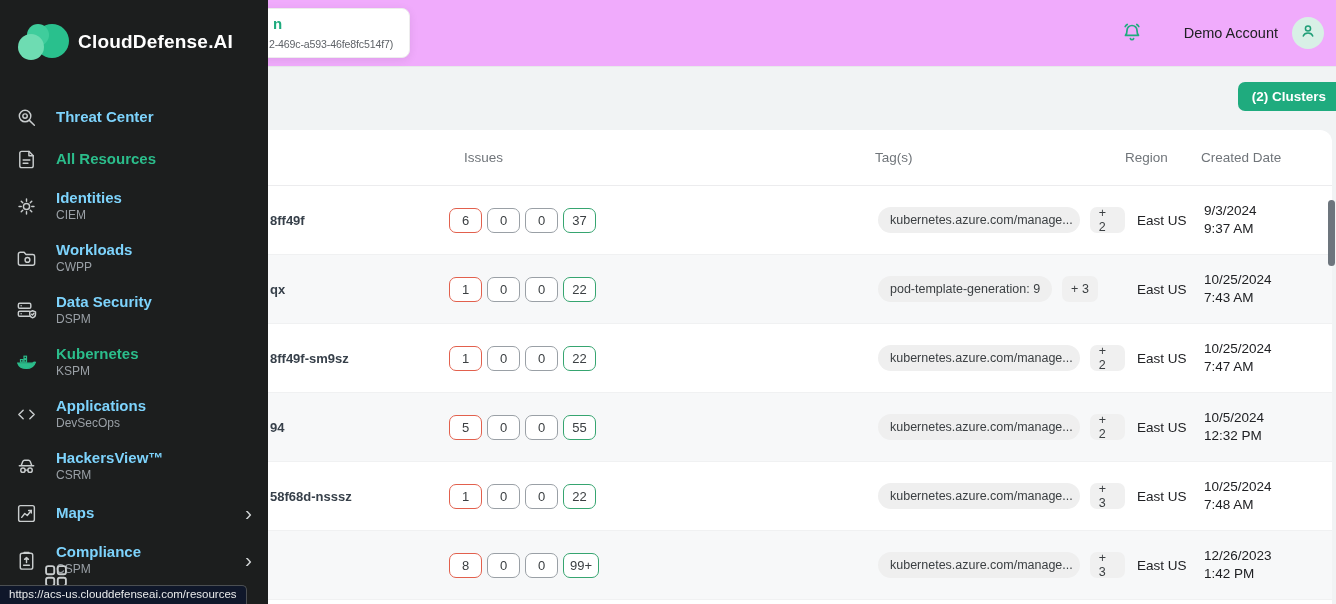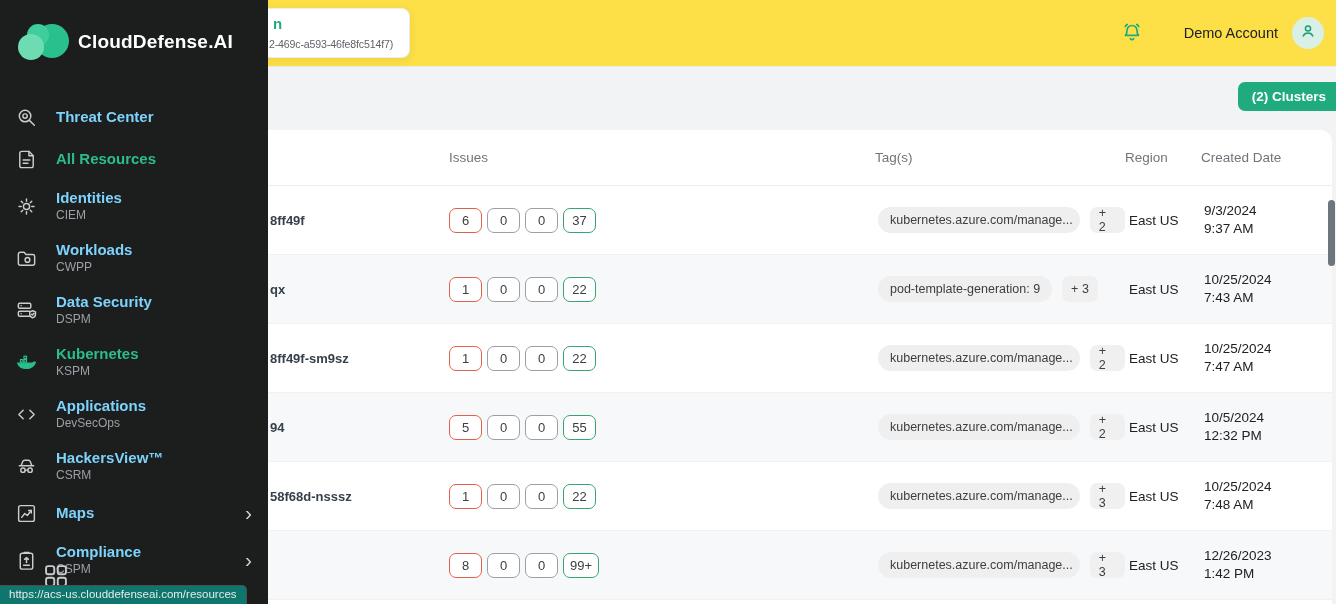--- a/index.html
+++ b/index.html
@@ -5,21 +5,21 @@
   html,body{margin:0;padding:0;}
   body{
     width:1336px;height:604px;overflow:hidden;position:relative;
     font-family:"Liberation Sans",sans-serif;
     background:var(--page-bg,#f1f3f4);
     -webkit-font-smoothing:antialiased;
   }
   
   .main{position:absolute;inset:0;}
   .topbar{
-    position:absolute;left:0;top:0;right:0;height:66px;background:#fde047;
+    position:absolute;left:0;top:0;right:0;height:66px;background:#f0abfc;
     border-bottom:1px solid #e7e9ea;display:flex;align-items:center;justify-content:flex-end;
   }
   .topbar-right{display:flex;align-items:center;margin-right:12px;}
   .bell-btn{width:24px;height:24px;margin-right:40px;cursor:pointer;background:none;border:none;padding:0;}
   .account-name{font-size:14.5px;color:#202124;font-weight:500;margin-right:14px;cursor:pointer;}
   .avatar{width:32px;height:32px;border-radius:50%;background:#d8f0e6;display:flex;align-items:center;justify-content:center;cursor:pointer;}
   
   .tooltip-card{
     position:absolute;left:252px;top:8px;width:158px;height:50px;background:#fff;
     border:1px solid #ededed;border-radius:8px;box-shadow:0 2px 10px rgba(0,0,0,.08);
@@ -35,21 +35,21 @@
     background:var(--accent,#1fab7e);color:#fff;font-weight:700;font-size:13.5px;
     border:none;border-radius:7px;cursor:pointer;font-family:inherit;
   }
   .table-card{
     position:absolute;left:80px;top:63px;right:4px;bottom:0;background:#fff;
     border-radius:12px 12px 0 0;overflow:hidden;
   }
   .tgrid{display:grid;grid-template-columns:369px 426px 250px 76px 1fr;align-items:center;}
   .thead{height:55px;border-bottom:1px solid #ececee;color:#70757a;font-size:13.5px;}
   .thead .cell{padding:0;}
-  .th-issues{grid-column:2;}
+  .th-issues{grid-column:2;margin-left:15px;}
   .th-tags{grid-column:3;}
   .th-region{grid-column:4;padding-left:4px;}
   .th-created{grid-column:5;padding-left:3px;}
   .trow{height:68px;cursor:pointer;}
   .trow:nth-child(even){background:#f7f8f9;border-top:1px solid #f0f1f2;border-bottom:1px solid #f0f1f2;}
   .cell-name{padding-left:190px;font-size:13px;font-weight:700;color:#37404a;white-space:nowrap;overflow:hidden;}
   .cell-issues{display:flex;gap:5px;align-items:center;}
   .badge{
     min-width:19px;height:23px;padding:0 6px;border-radius:7px;border:1px solid #9aa0a6;
     display:inline-flex;align-items:center;justify-content:center;
@@ -59,21 +59,21 @@
   .badge-green{border-color:var(--badge-green,#36a570);}
   .cell-tags{display:flex;align-items:center;gap:10px;padding-left:3px;}
   .tag-pill{
     background:#efefef;color:#3c4043;font-size:12.5px;height:26px;display:inline-flex;
     align-items:center;padding:0 12px;border-radius:13px;white-space:nowrap;max-width:196px;overflow:hidden;cursor:pointer;
   }
   .more-pill{
     background:#f0f0f0;color:#3c4043;font-size:12.5px;height:26px;display:inline-flex;
     align-items:center;padding:0 9px;border-radius:7px;cursor:pointer;
   }
-  .cell-region{font-size:13.5px;color:#202124;padding-left:4px;}
+  .cell-region{font-size:13.5px;color:#202124;padding-left:12px;}
   .cell-date{font-size:13.5px;color:#202124;line-height:18px;padding-left:3px;}
 
   .scroll-thumb{
     position:absolute;right:1px;top:200px;width:7px;height:66px;border-radius:4px;
     background:#6d757d;z-index:70;cursor:grab;
   }
 
   
   .sidebar{
     position:absolute;left:0;top:0;bottom:0;width:268px;background:var(--sidebar-bg,#1c1e1e);
@@ -88,21 +88,21 @@
   .nav-text{display:flex;flex-direction:column;}
   .nav-label{font-size:15px;font-weight:700;color:#7dd3fc;line-height:18px;}
   .nav-sub{font-size:12px;color:#9aa0a6;line-height:15px;margin-top:1px;}
   .nav-item.active .nav-label{color:var(--active-text,#2bbd8b);}
   .nav-chevron{margin-left:auto;color:#cfd3d4;font-size:21px;line-height:16px;display:none;}
   .nav-item.has-chevron .nav-chevron{display:block;}
   .partial-icon{position:absolute;left:42px;bottom:14px;width:28px;height:28px;}
 
   
   .statusbar{
-    position:absolute;left:0;bottom:0;height:18px;z-index:60;background:#0f766e;
+    position:absolute;left:0;bottom:0;height:18px;z-index:60;background:#0f172a;
     border:1px solid #4b4f52;border-left:none;border-bottom:none;border-radius:0 5px 0 0;
     color:#e8eaea;font-size:11.5px;line-height:17px;padding:0 9px;white-space:nowrap;
   }
 </style>
 </head>
 <body style="--accent: #1fab7e; --active-text: #2bbd8b; --sidebar-bg: #1c1e1e; --badge-red: #e2604d; --badge-green: #36a570; --page-bg: #f1f3f4;">
 
 <div class="main">
 
   <header class="topbar">

